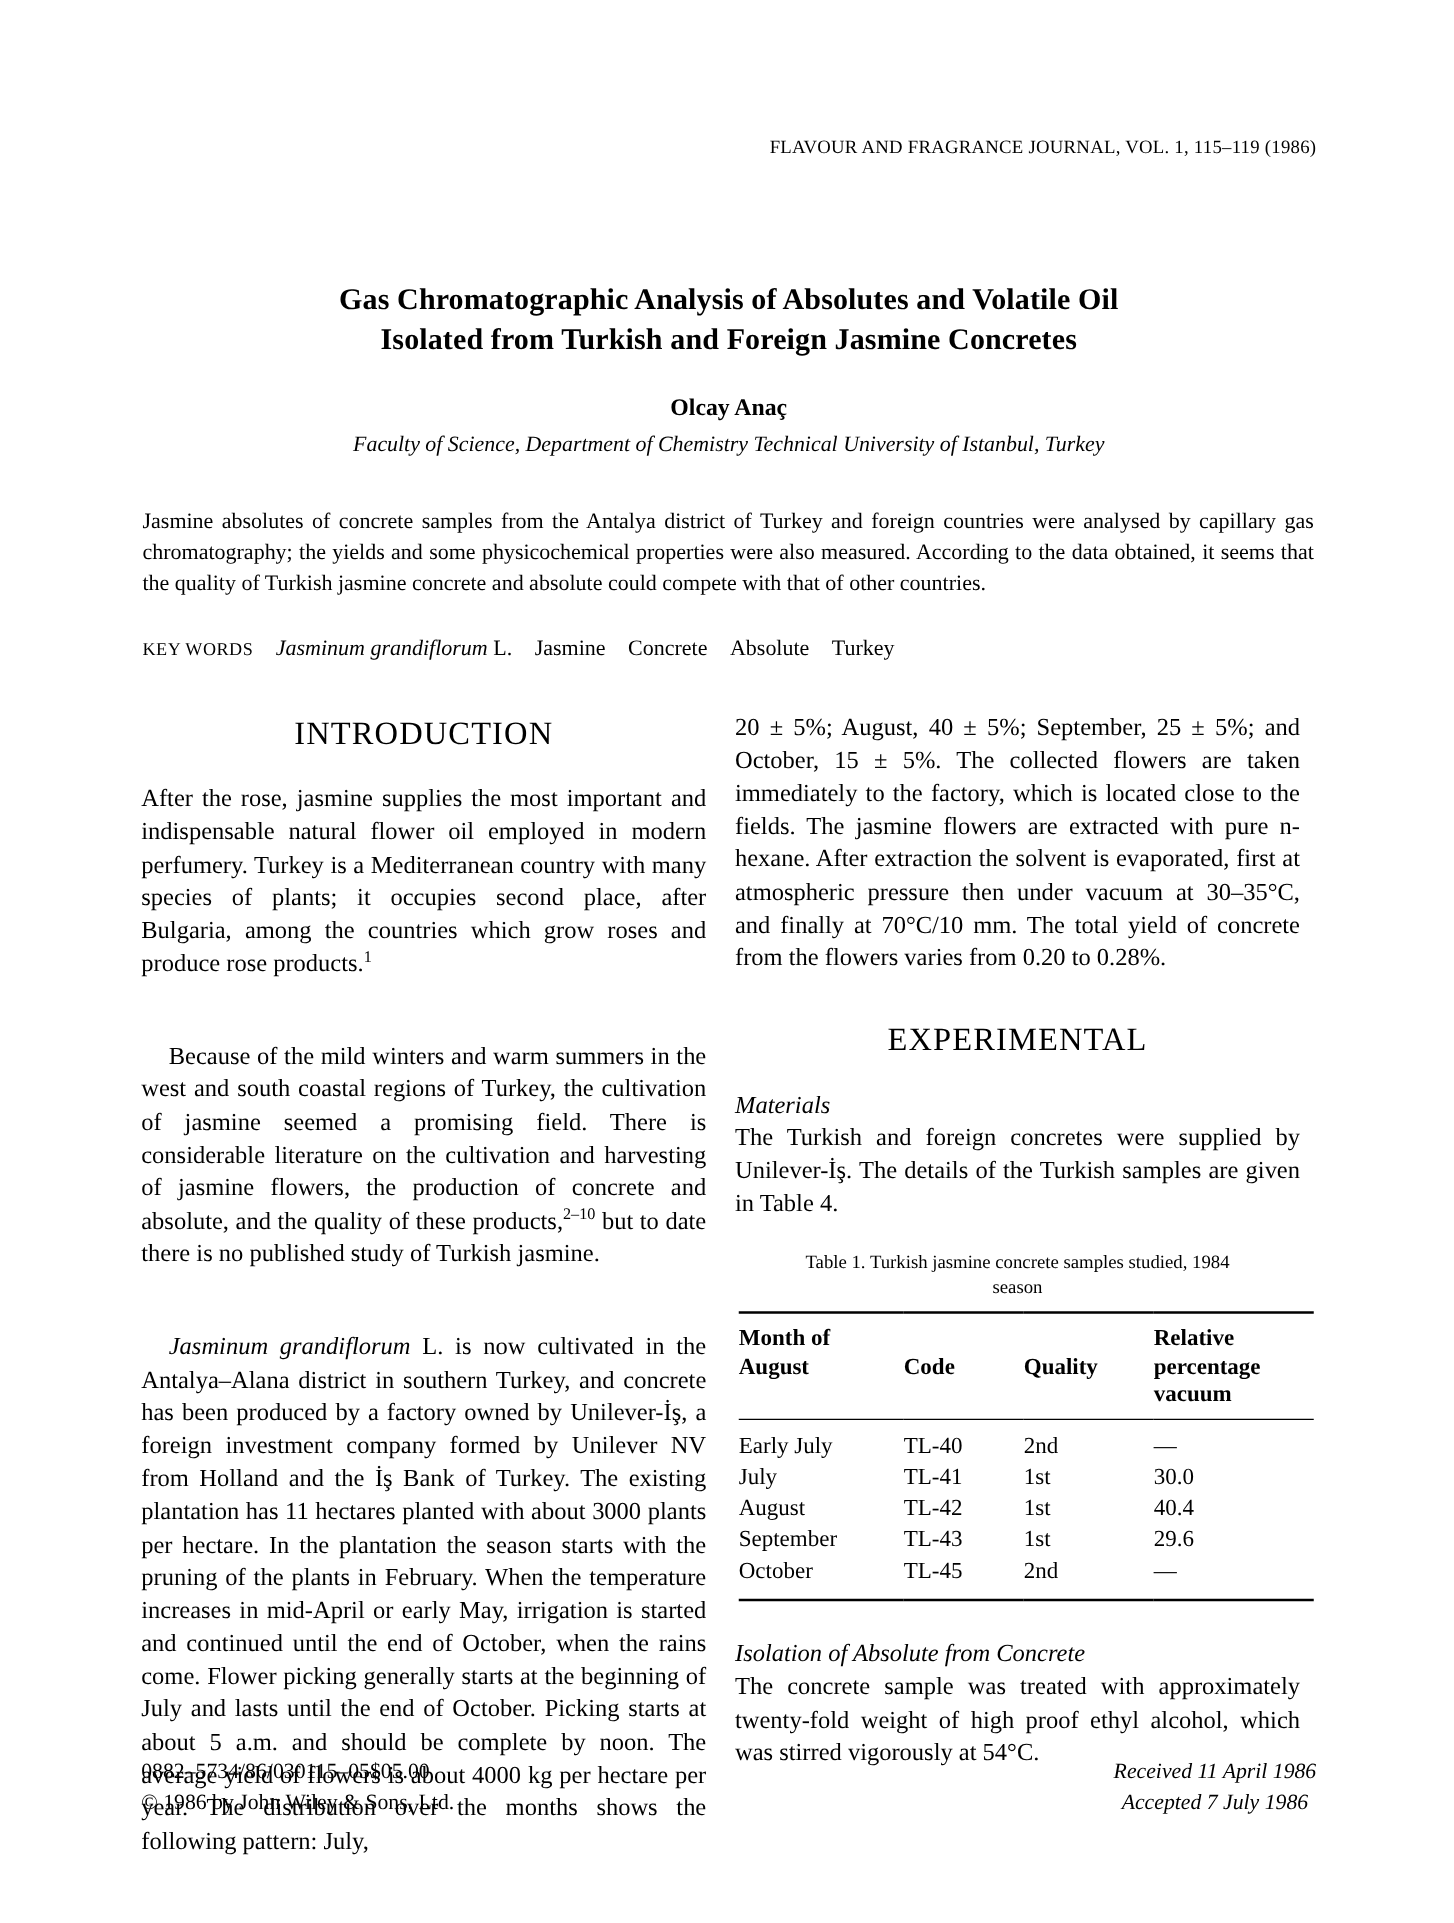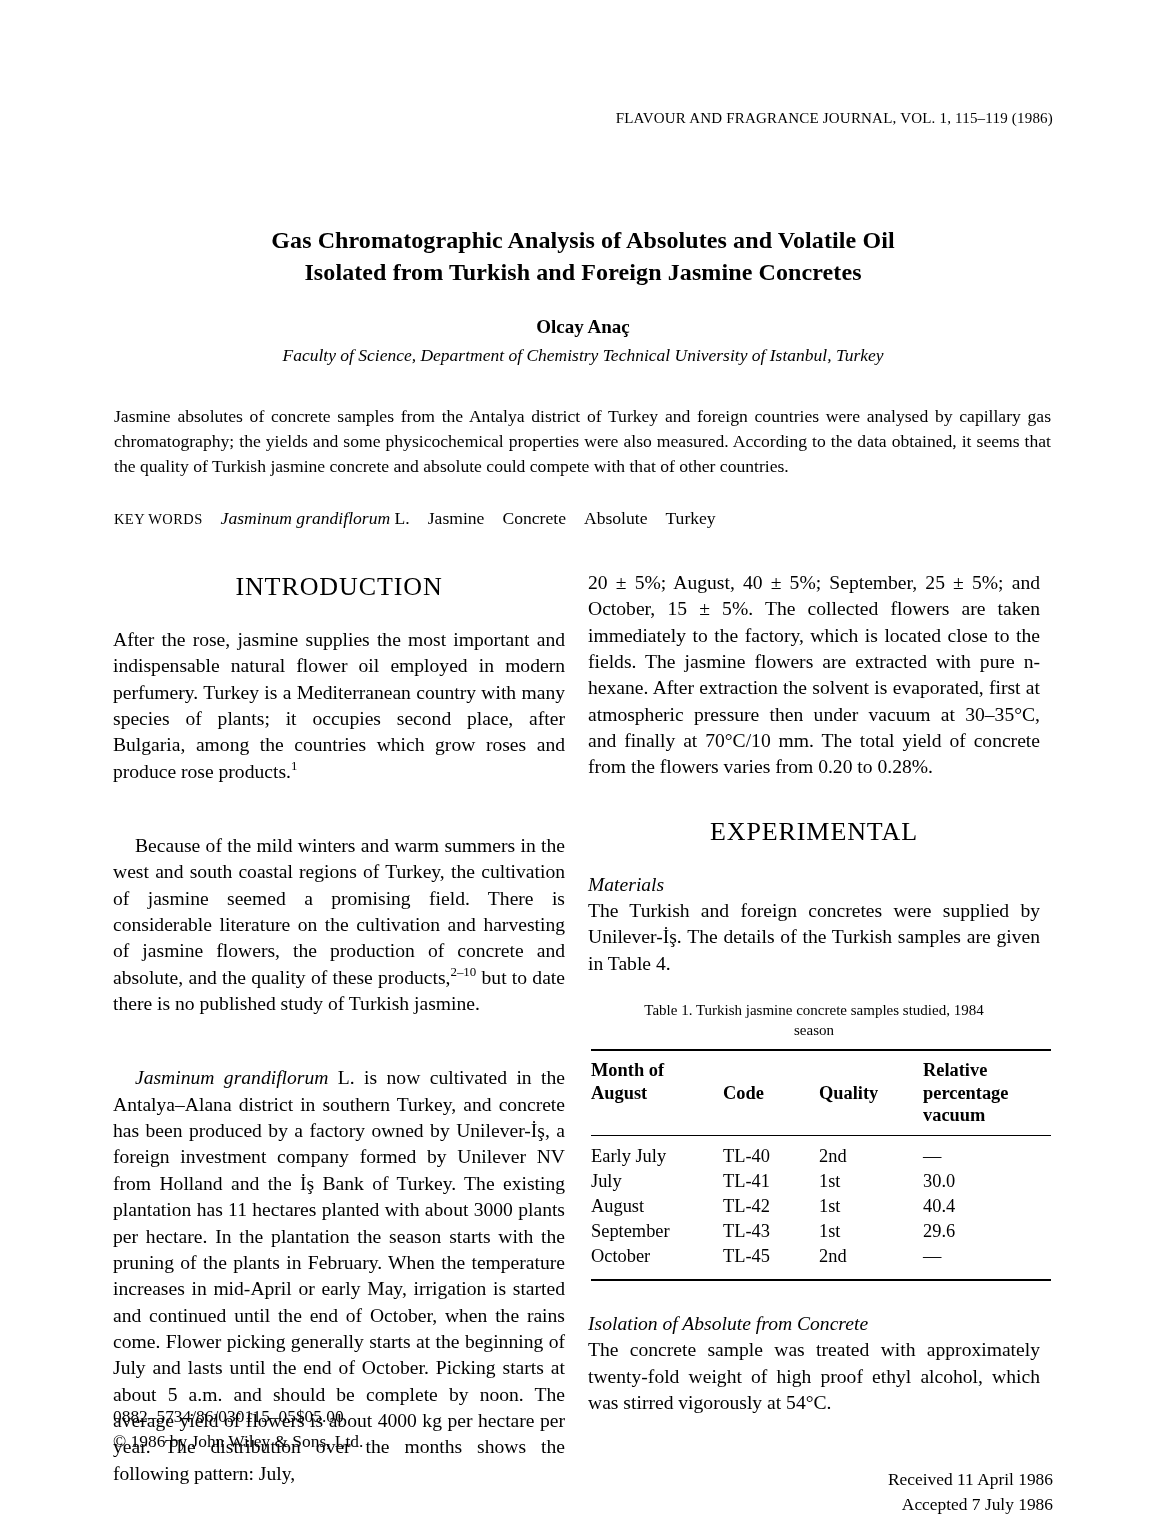--- a/index.html
+++ b/index.html
@@ -168,24 +168,25 @@
   .footer-left {
     position: absolute;
     left: 113px;
     top: 1404px;
     font-size: 17.4px;
     line-height: 1.45;
   }
   .footer-right {
     position: absolute;
     right: 110px;
-    top: 1467px;
+    top: 1404px;
     font-size: 17.4px;
+    font-style: italic;
     line-height: 1.45;
-    text-align: right;
+    text-align: center;
   }
 </style>
 </head>
 <body>
 
 <div class="page">
 
   <div class="running-head">FLAVOUR AND FRAGRANCE JOURNAL, VOL. 1, 115–119 (1986)</div>
 
   <div class="title">

